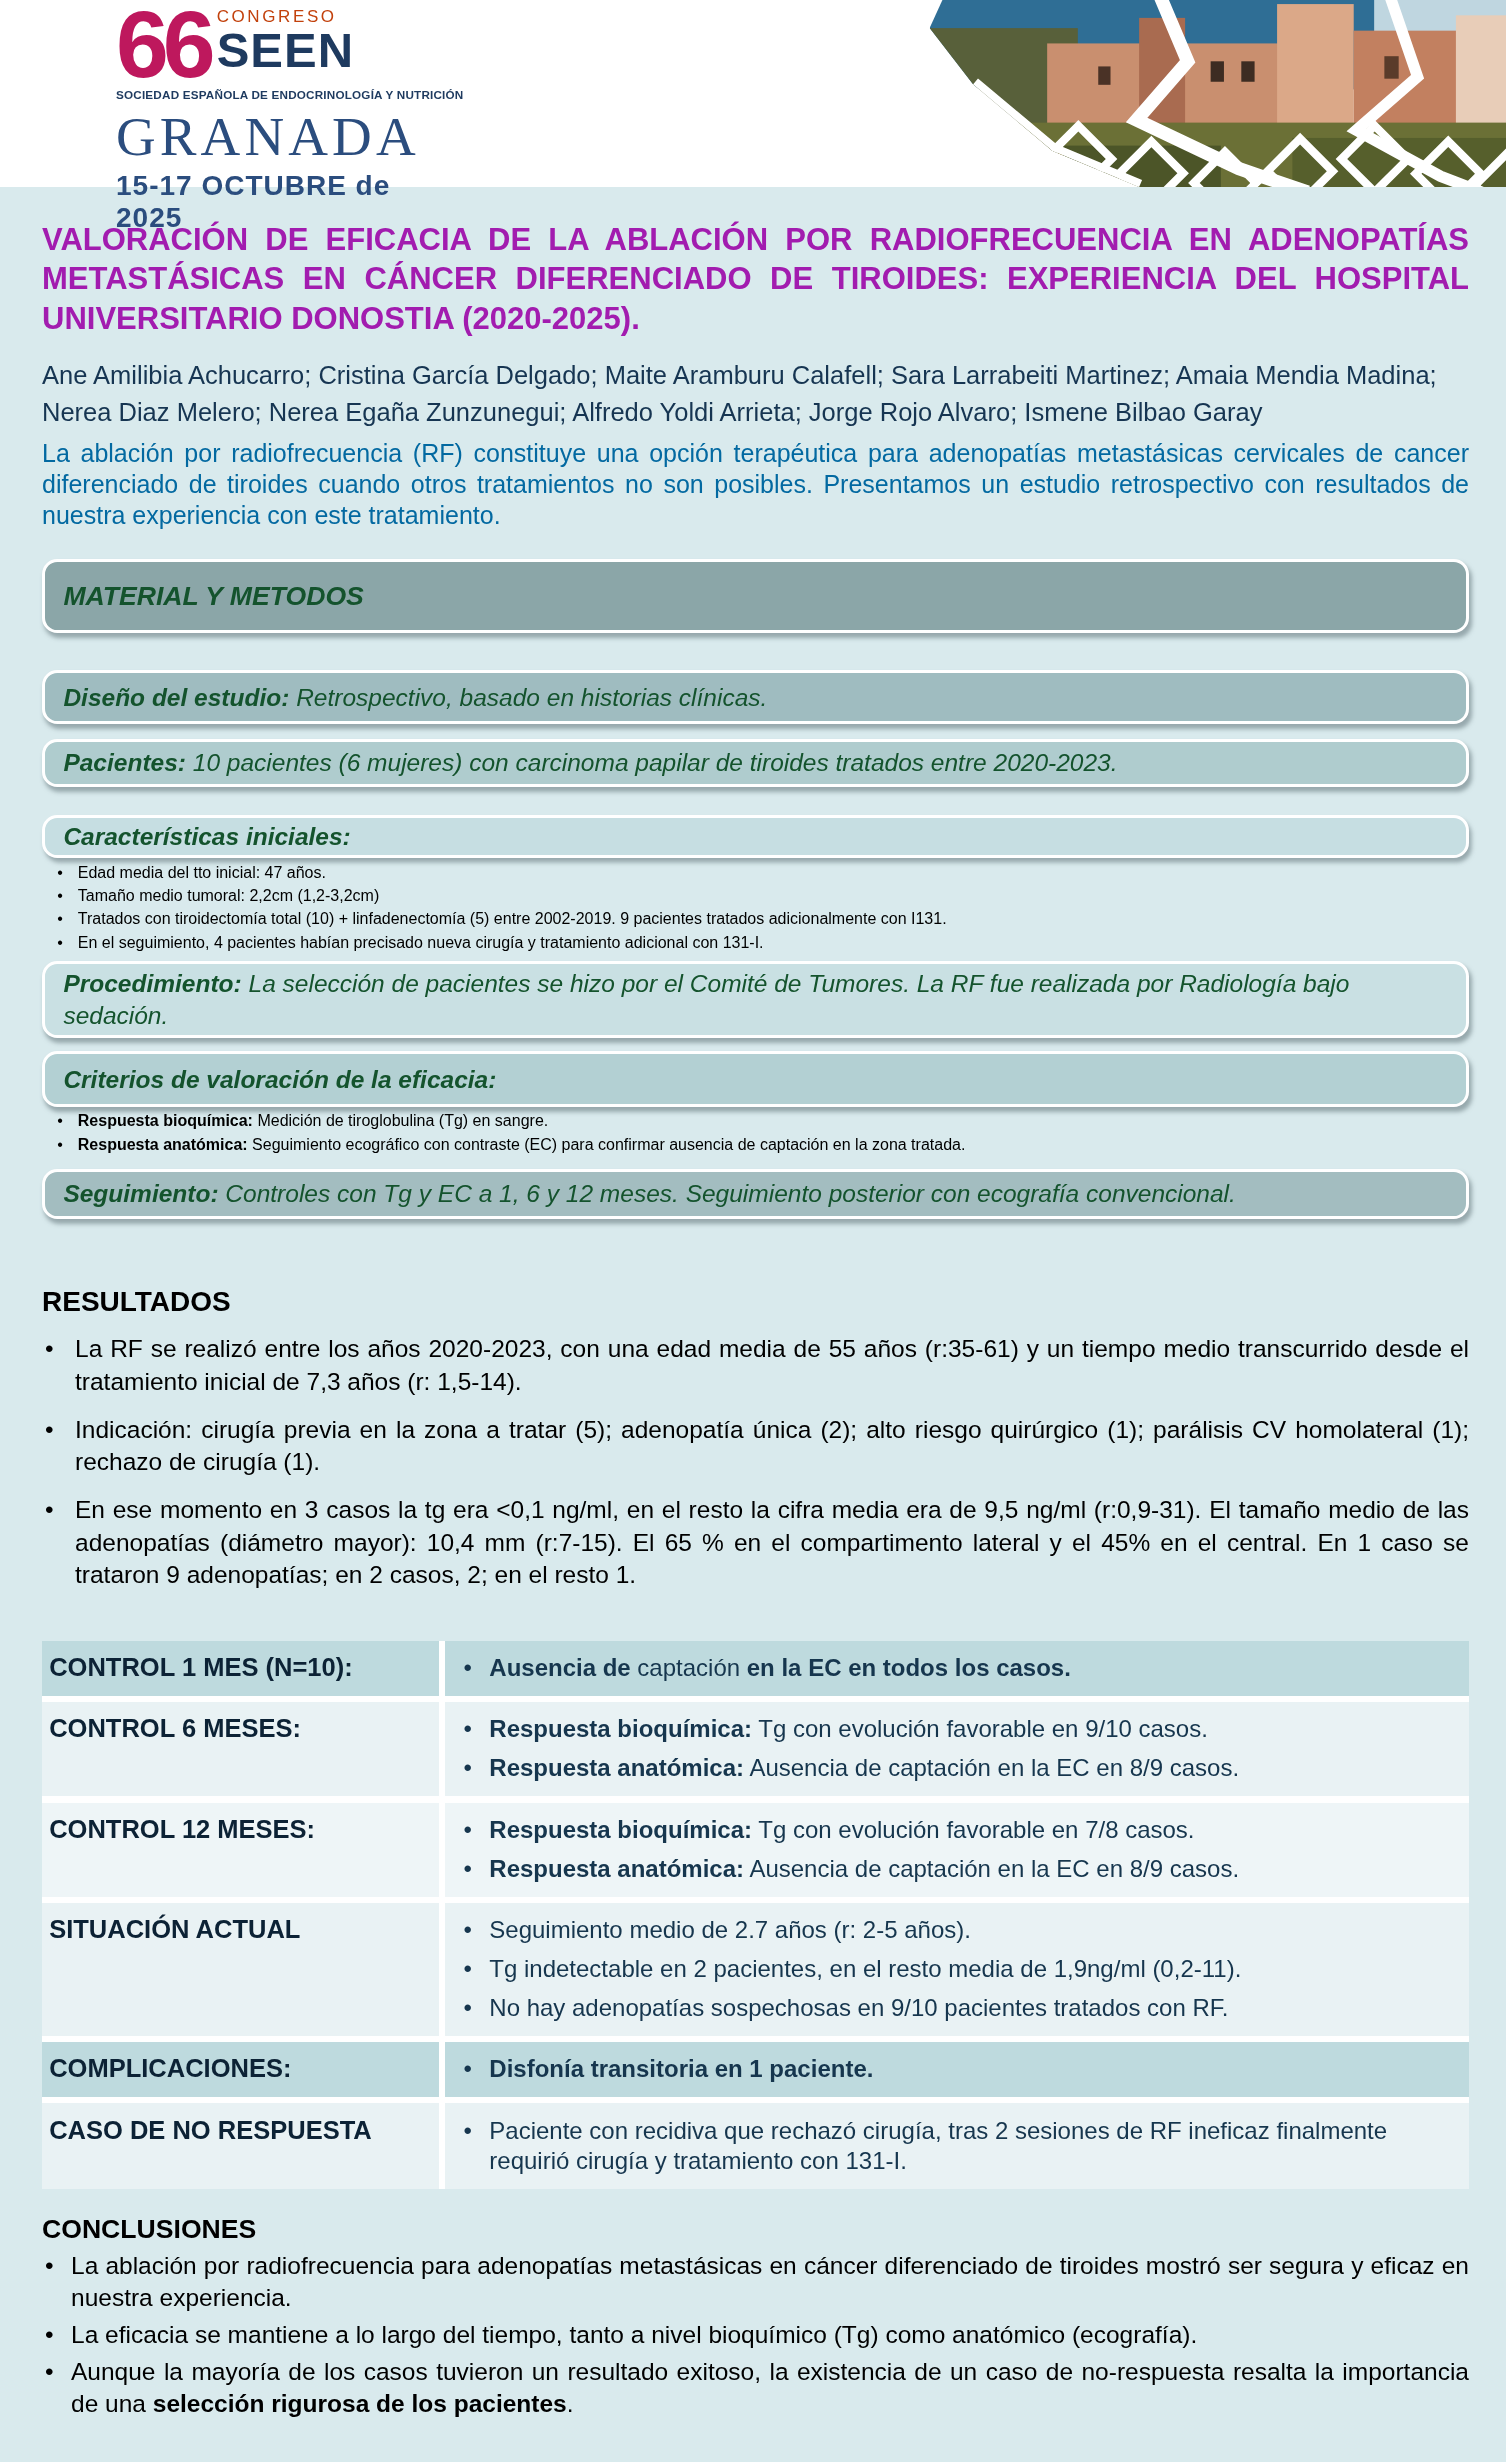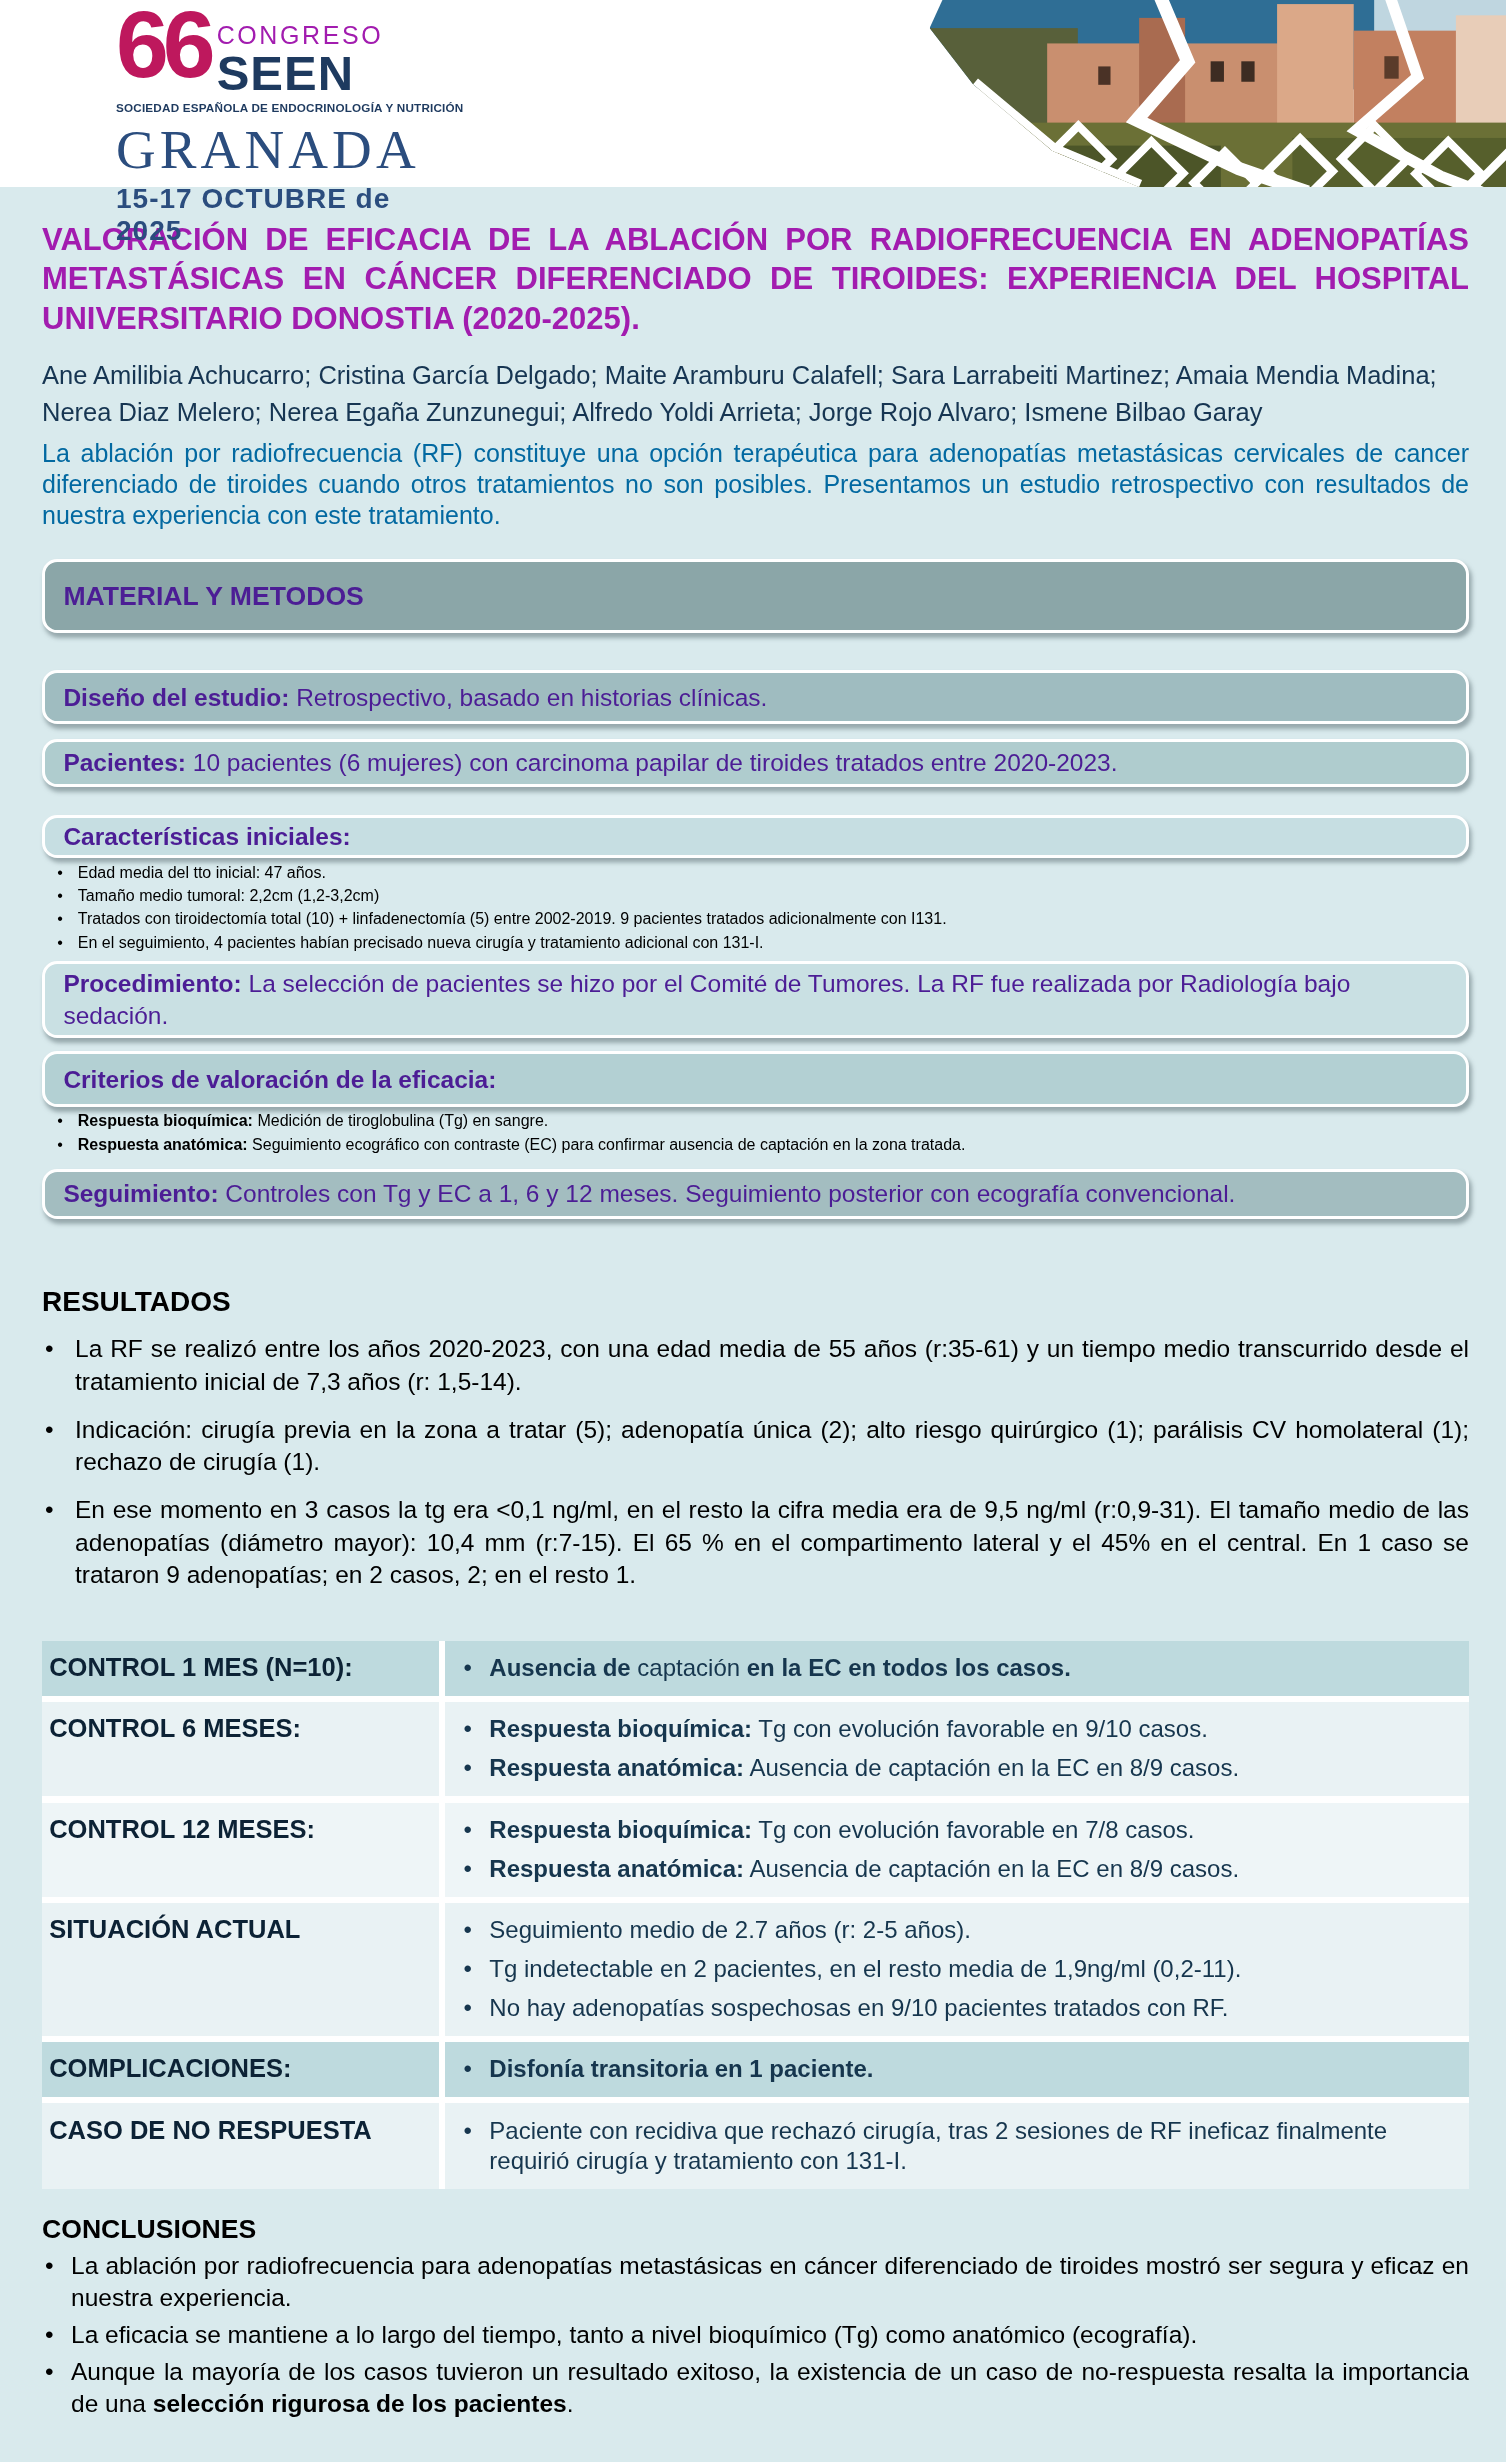--- a/index.html
+++ b/index.html
@@ -5,36 +5,36 @@
   html,body{margin:0;padding:0;background:#ffffff;}
   .poster{position:relative;width:1507px;height:2462px;background:#d9eaed;
           font-family:"Liberation Sans",sans-serif;overflow:hidden;}
 
   
   .header{position:relative;height:187px;background:#ffffff;}
   .logo{position:absolute;left:116px;top:6.1px;width:327px;}
   .logo-top{display:flex;align-items:flex-start;}
   .logo-66{font-size:95px;font-weight:bold;color:#be185d;line-height:.82;letter-spacing:-6.1px;}
   .logo-col{display:flex;flex-direction:column;margin-left:7.2px;}
-  .logo-congreso{font-size:25px;color:#a21caf;letter-spacing:2.6px;font-weight:400;margin-top:15px;}
+  .logo-congreso{font-size:17px;color:#c2410c;letter-spacing:2.6px;font-weight:400;margin-top:1px;}
   .logo-seen{font-size:49px;font-weight:bold;color:#1e3a5f;letter-spacing:1px;line-height:.95;}
   .logo-society{font-size:11.7px;font-weight:bold;color:#1e3a5f;margin-top:4.1px;white-space:nowrap;letter-spacing:0.2px;}
   .logo-city{font-family:"Liberation Serif",serif;font-size:55px;color:#2b4d7e;letter-spacing:4.1px;line-height:1;margin-top:8.2px;}
   .logo-dates{font-size:28px;font-weight:bold;color:#2b4d7e;margin-top:6.1px;letter-spacing:1px;}
   .artwork{position:absolute;right:0;top:0;width:654px;height:187px;}
 
   
   .content{padding:0 38px 0 42px;}
   .title{margin:33px 0 0;font-size:31px;font-weight:bold;color:#a21caf;line-height:1.27;text-align:justify;}
   .authors{margin:19.4px 0 0;font-size:25.5px;color:#163552;line-height:1.45;}
   .intro{margin:6.1px 0 0;font-size:25px;color:#0369a1;line-height:1.24;text-align:justify;}
 
-  .bar{box-sizing:border-box;border:3.6px solid #fff;border-radius:15.3px;color:#4c1d95;
+  .bar{box-sizing:border-box;border:3.6px solid #fff;border-radius:15.3px;color:#14532d;
        font-size:24.5px;line-height:1.28;padding:7.2px 18.4px;
-       box-shadow:2.6px 4.6px 4.6px rgba(96,115,120,.55);}
+       box-shadow:2.6px 4.6px 4.6px rgba(96,115,120,.55);font-style:italic;}
   .bar b{font-weight:bold;}
   .bar-material{margin-top:28px;background:#8ba6a8;padding:17.4px 18.4px;font-weight:bold;font-size:26.6px;}
   .bar-diseno{margin-top:37px;background:#9fbcc0;padding:8.2px 18.4px;}
   .bar-pacientes{margin-top:15.3px;background:#afccce;padding:5.1px 18.4px;}
   .bar-caract{margin-top:28px;background:#c6dee2;padding:3.1px 18.4px;}
   .bar-proc{margin-top:8.2px;background:#c9e0e3;padding:4.1px 18.4px;}
   .bar-crit{margin-top:13.3px;background:#b3d0d3;padding:9.2px 18.4px;}
   .bar-seg{margin-top:14.3px;background:#a3bdc0;padding:6.1px 18.4px;}
 
   .bullets{margin:4.1px 0 0 13.3px;font-size:16px;color:#000;line-height:1.27;}

